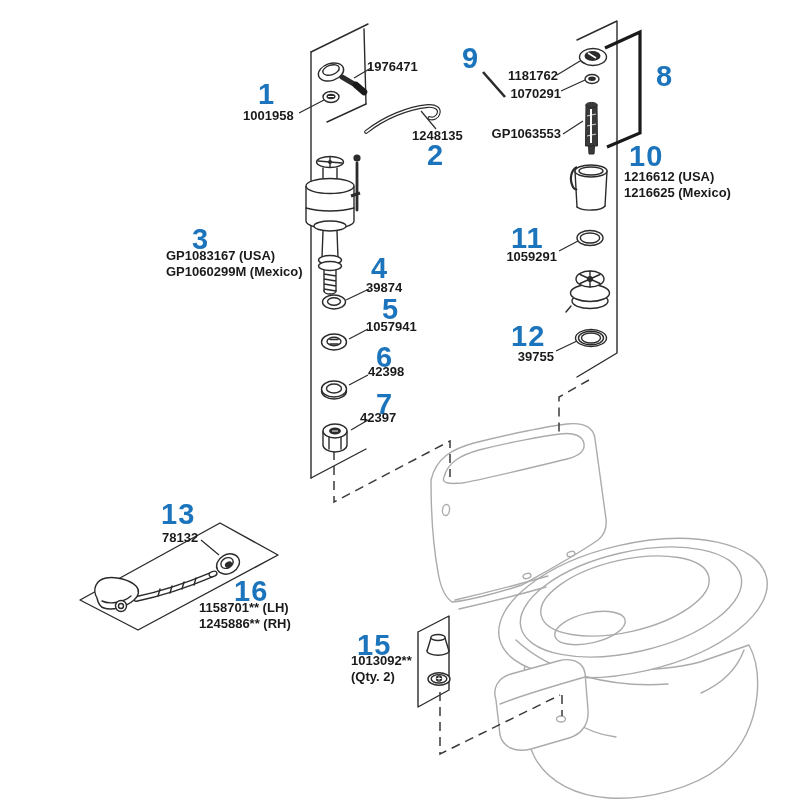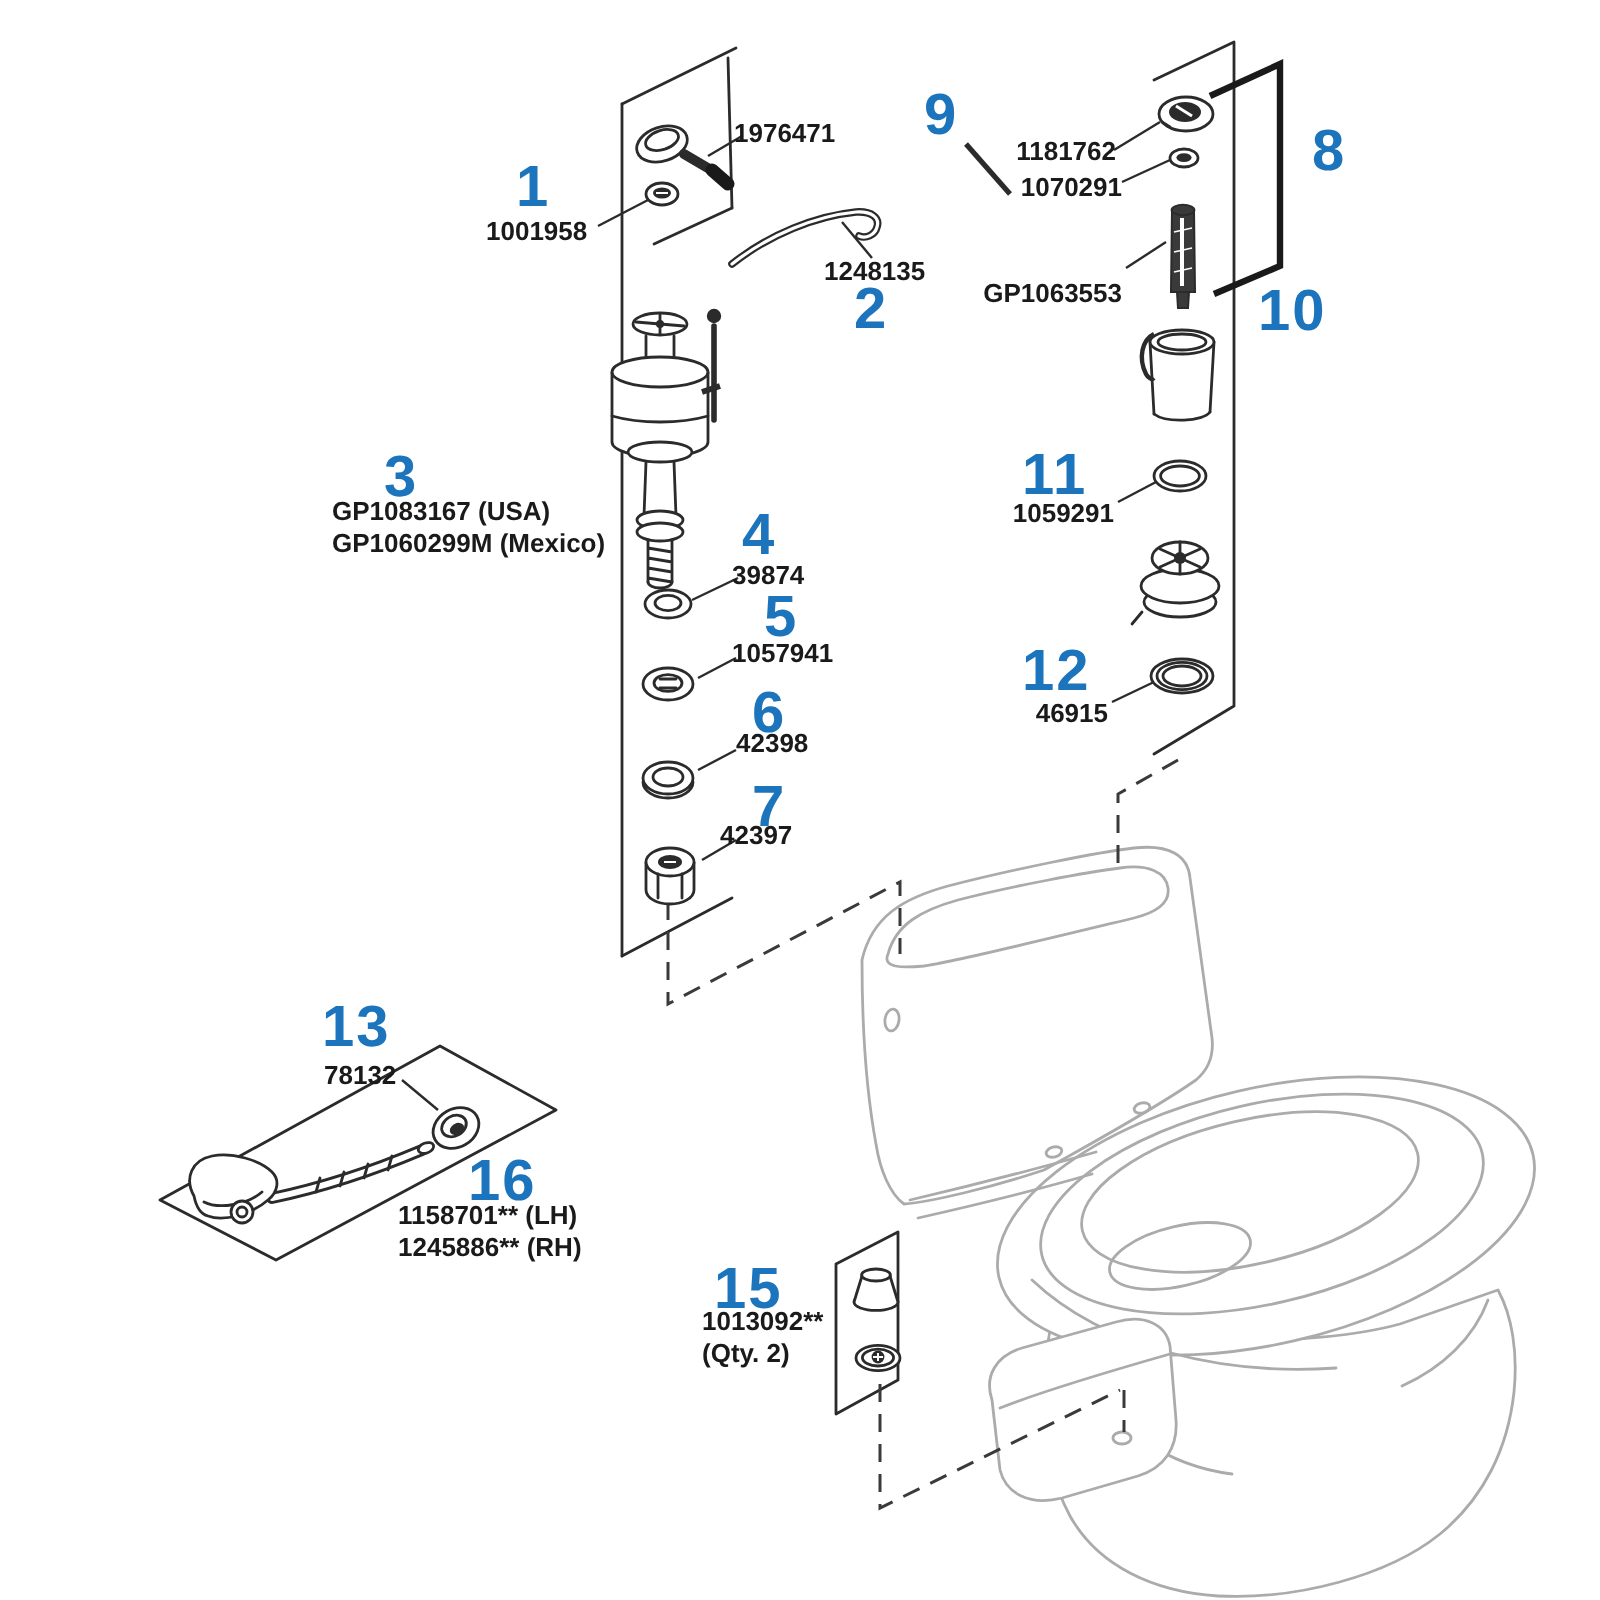--- a/index.html
+++ b/index.html
@@ -253,23 +253,27 @@
   <div class="pn" style="left:166px;top:248px">
     <div>GP1083167 (USA)</div>
     <div>GP1060299M (Mexico)</div>
   </div>
   <div class="pn" style="left:366px;top:280px">39874</div>
   <div class="pn" style="left:366px;top:319px">1057941</div>
   <div class="pn" style="left:368px;top:364px">42398</div>
   <div class="pn" style="left:360px;top:410px">42397</div>
   <div class="pn r" style="right:242px;top:68px">1181762</div>
   <div class="pn r" style="right:239px;top:86px">1070291</div>
-  <div class="pn r" style="right:239px;top:139px">GP1063553</div>
+  <div class="pn r" style="right:239px;top:126px">GP1063553</div>
+  <div class="pn" style="left:624px;top:169px">
+    <div>1216612 (USA)</div>
+    <div>1216625 (Mexico)</div>
+  </div>
   <div class="pn r" style="right:243px;top:249px">1059291</div>
-  <div class="pn r" style="right:246px;top:349px">46915</div>
+  <div class="pn r" style="right:246px;top:349px">39755</div>
   <div class="pn" style="left:162px;top:530px">78132</div>
   <div class="pn" style="left:199px;top:600px">
     <div>1158701** (LH)</div>
     <div>1245886** (RH)</div>
   </div>
   <div class="pn" style="left:351px;top:653px">
     <div>1013092**</div>
     <div>(Qty. 2)</div>
   </div>
 

